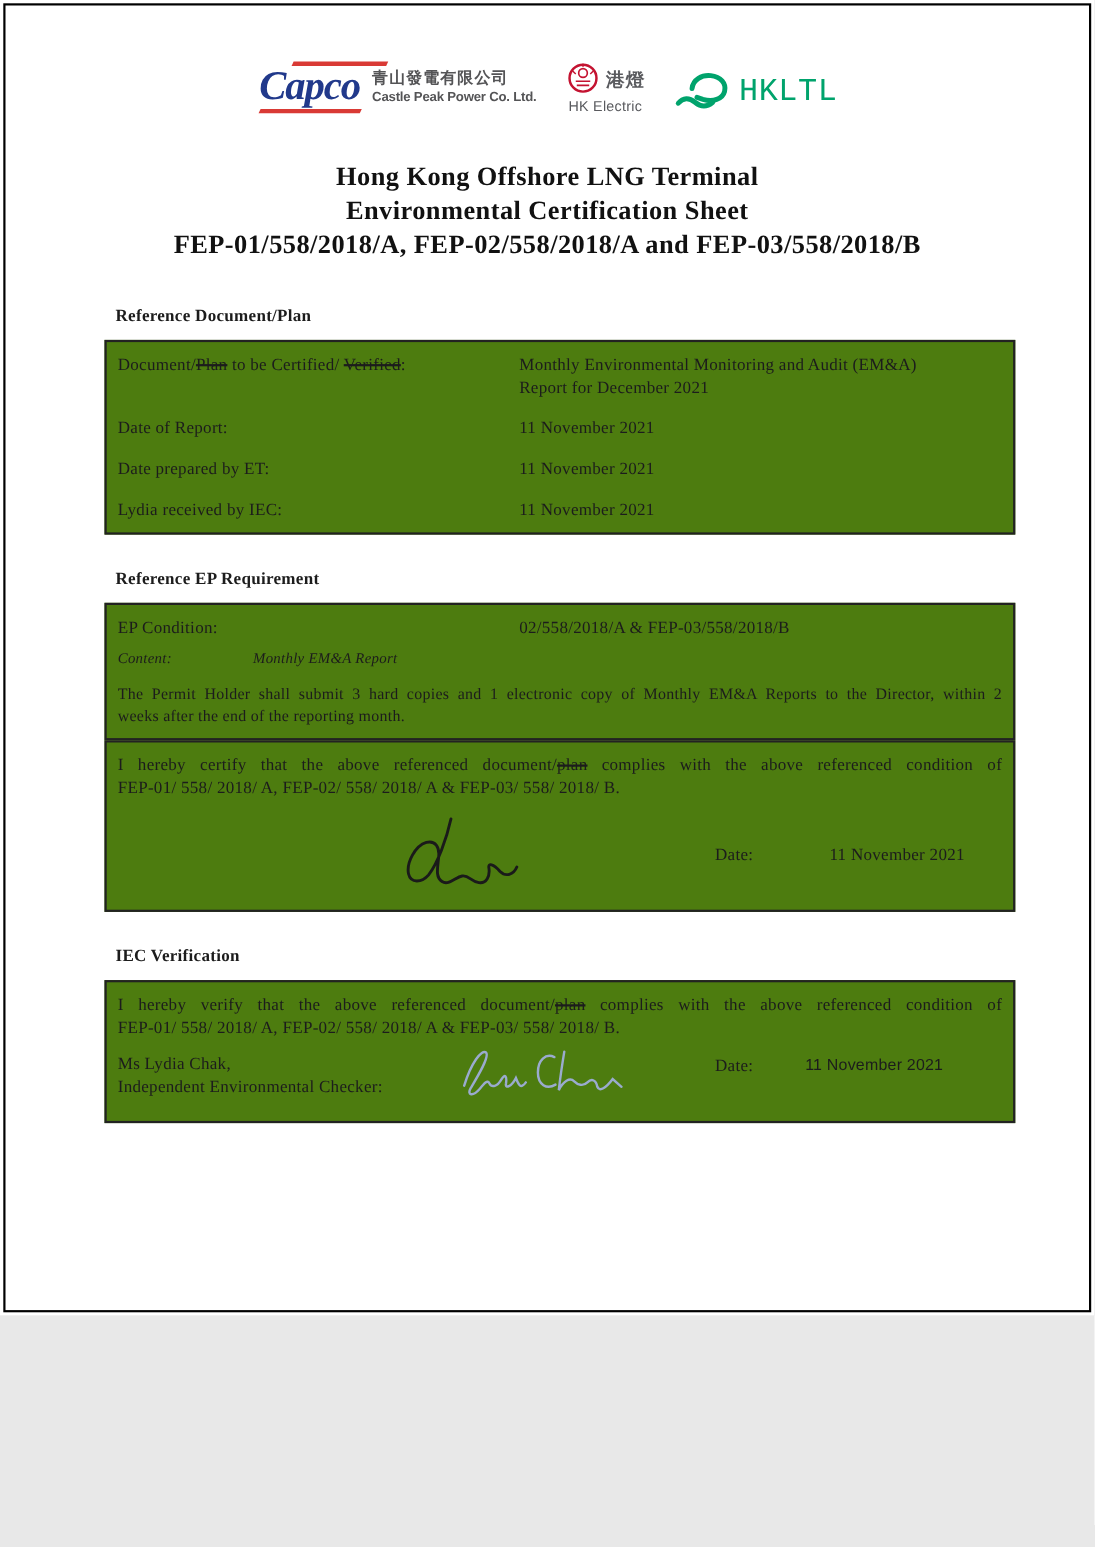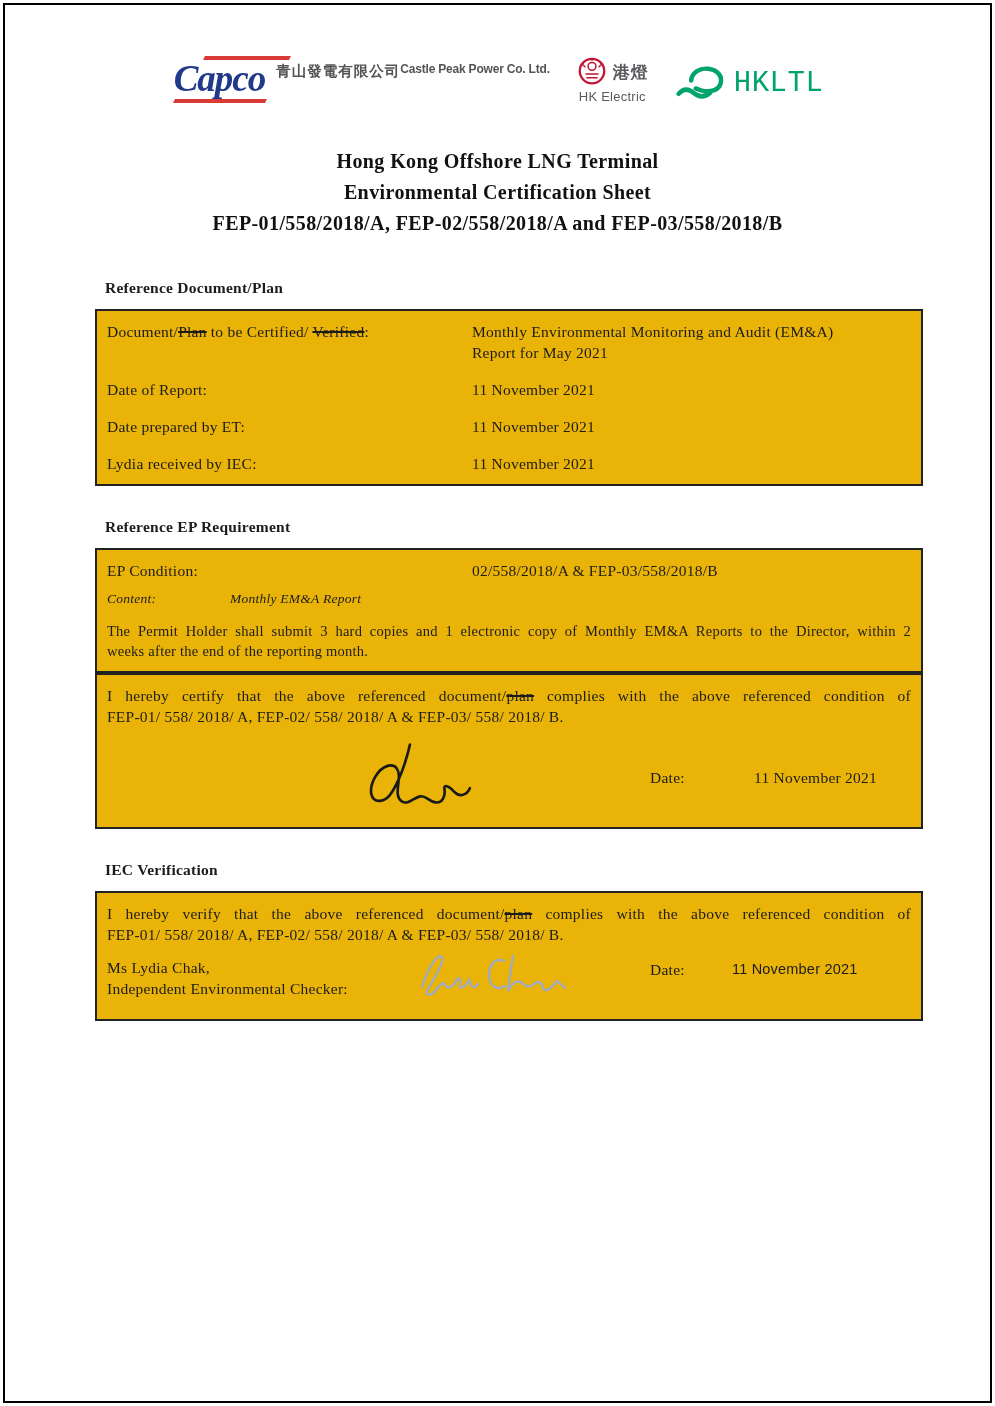--- a/index.html
+++ b/index.html
@@ -1,57 +1,57 @@
 <!DOCTYPE html>
 <html><head>
 <meta charset="utf-8">
 <style>
   html,body { margin:0; padding:0; background:#e8e8e8; }
   .page {
-    position:relative; width:995px; height:1406px; margin:0 auto;
+    position:relative; width:995px; height:1196px; margin:0 auto;
     background:#ffffff; overflow:hidden;
     font-family:"Liberation Serif","DejaVu Serif",serif;
     color:#1c1c1c; letter-spacing:0.25px;
   }
   .frame { position:absolute; inset:3px; border:2px solid #000; pointer-events:none; }
 
   
   .logos { position:absolute; top:56px; left:0; right:0;
            display:flex; justify-content:center; align-items:flex-start; gap:26px; }
   .capco-block { display:flex; align-items:flex-start; gap:9px; }
   .capco-mark { position:relative; padding:4px 2px 5px 2px; }
   .capco-word { font-family:"Liberation Serif",serif; font-style:italic; font-weight:bold;
                 font-size:37px; line-height:38px; color:#21398b; letter-spacing:-1px; }
   .capco-bar-top { position:absolute; top:0px; left:32px; width:86px; height:4px;
                    background:#d93a35; transform:skewX(-25deg); }
   .capco-bar-bot { position:absolute; bottom:0px; left:2px; width:92px; height:4px;
                    background:#d93a35; transform:skewX(-25deg); }
-  .cpp-text { display:flex; flex-direction:row; margin-top:6px; color:#545456; }
+  .cpp-text { display:flex; flex-direction:column; margin-top:6px; color:#545456; }
   .cpp-zh { font-family:"Liberation Sans","DejaVu Sans",sans-serif; font-weight:bold;
             font-size:14.5px; line-height:19px; letter-spacing:1px; }
   .cpp-en { font-family:"Liberation Sans","DejaVu Sans",sans-serif; font-weight:bold;
             font-size:12px; line-height:15px; letter-spacing:-0.2px; }
   .hke-block { display:flex; flex-direction:column; align-items:center; margin-top:0px; color:#595a5e; }
   .hke-row { display:flex; align-items:center; gap:5px; }
   .hke-zh { font-family:"Liberation Sans","DejaVu Sans",sans-serif; font-size:17px;
             font-weight:bold; letter-spacing:1px; }
   .hke-en { font-family:"Liberation Sans","DejaVu Sans",sans-serif; font-size:13px;
             line-height:16px; margin-top:1px; }
   .hkltl-block { display:flex; align-items:center; gap:7px; margin-top:8px; }
   .hkltl-word { font-family:Liberation Mono, monospace; font-size:29px;
                 color:#00a36c; letter-spacing:0.5px; line-height:32px; }
 
   
   .title { position:absolute; top:146px; left:0; right:0; text-align:center;
-           font-weight:bold; font-size:20px; line-height:31px; letter-spacing:0.4px; color:#111; }
+           font-weight:bold; font-size:24px; line-height:31px; letter-spacing:0.4px; color:#111; }
 
   
   .content { position:absolute; top:278px; left:95px; width:828px; }
   .sec-heading { font-size:15.5px; font-weight:bold; line-height:20px; margin:0 0 11px 10px; }
-  .box { border:2px solid #222; padding:10px; box-sizing:border-box; background:#eab308; }
+  .box { border:2px solid #222; padding:10px; box-sizing:border-box; background:#4d7c0f; }
   .box + .sec-heading { margin-top:31px; }
   .row { display:grid; grid-template-columns:365px 1fr; font-size:15.5px; line-height:21px; }
   .row + .row { margin-top:16px; }
   .strike { text-decoration:line-through; text-decoration-thickness:1.5px; }
   .content-row { display:grid; grid-template-columns:123px 1fr; font-style:italic;
                  font-size:13.5px; line-height:19px; margin-top:8px; }
   .note { font-size:14.5px; line-height:20px; margin-top:13px; }
   .jlast { text-align:justify; text-align-last:justify; }
   .para { font-size:15.5px; line-height:21px; }
   .sig-row { position:relative; height:54px; margin-top:36px; font-size:15.5px; }
@@ -113,21 +113,21 @@
   </div>
 
   <div class="content">
 
     <div class="sec-heading">Reference Document/Plan</div>
     <div class="box">
       <div class="row">
         <div><span>Document/</span><span class="strike">Plan</span><span> to be Certified/ </span><span class="strike">Verified</span><span>:</span></div>
         <div>
           <div>Monthly Environmental Monitoring and Audit (EM&amp;A)</div>
-          <div>Report for May 2021</div>
+          <div>Report for December 2021</div>
         </div>
       </div>
       <div class="row">
         <div>Date of Report:</div>
         <div>11 November 2021</div>
       </div>
       <div class="row">
         <div>Date prepared by ET:</div>
         <div>11 November 2021</div>
       </div>

